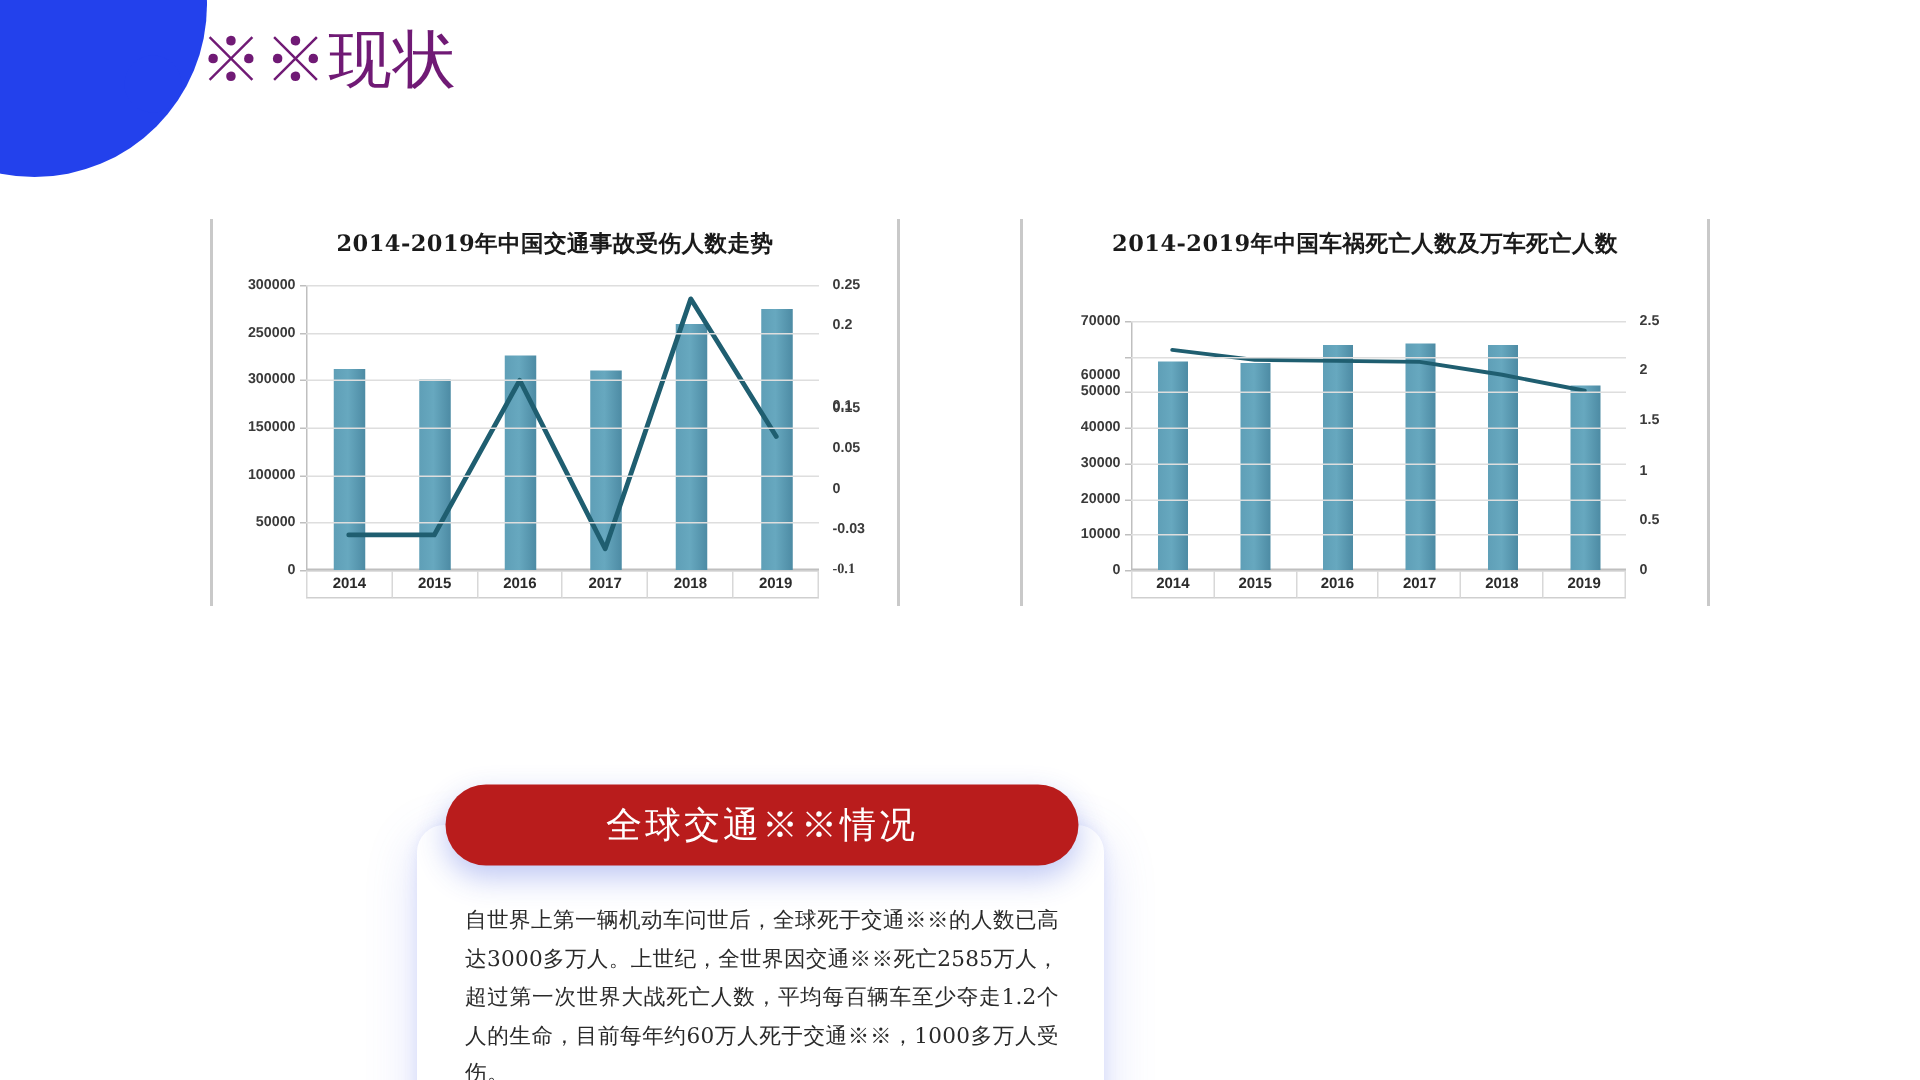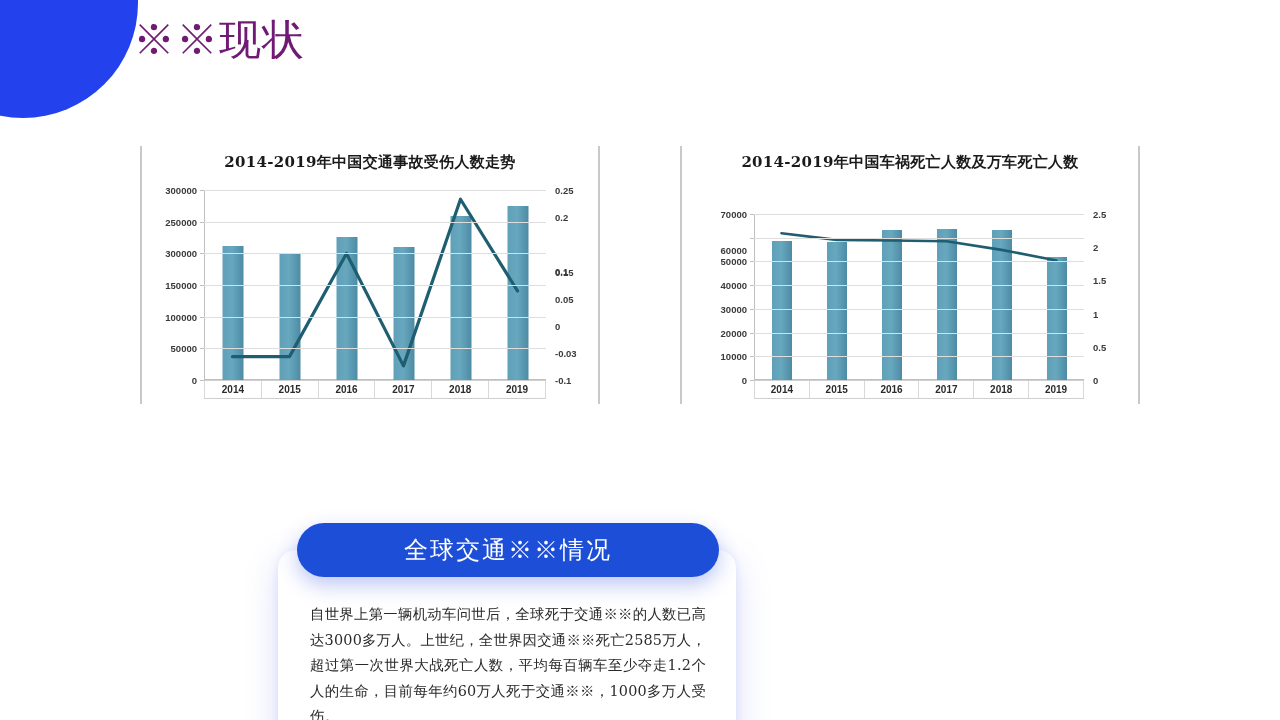--- a/index.html
+++ b/index.html
@@ -132,21 +132,21 @@
     border-radius: 18px;
     box-shadow: 0 10px 34px rgba(90,110,230,0.22), 0 2px 10px rgba(90,110,230,0.14);
   }
   .card-left  { left: 138px; top: 404px; width: 458px; height: 218px; }
 
   .pill {
     position: absolute;
     top: -27px;
     width: 422px; left: 19px; height: 54px;
     border-radius: 27px;
-    background: #1d4ed8;
+    background: #b91c1c;
     box-shadow: 0 8px 20px rgba(40,70,220,0.30);
     display: flex; align-items: center; justify-content: center;
     color: #ffffff;
     font-family: "DejaVu Serif", "Liberation Serif", serif;
     font-size: 24px;
     letter-spacing: 2px;
   }
 
   .card-body {
     position: absolute;
@@ -214,21 +214,21 @@
           <div class="tickmark" style="top: 50%;"></div>
           <div class="grid-line" style="top: 33.3333%;"></div>
           <div class="ytick" style="top: 33.3333%;">300000</div>
           <div class="tickmark" style="top: 33.3333%;"></div>
           <div class="grid-line" style="top: 16.6667%;"></div>
           <div class="ytick" style="top: 16.6667%; margin-left: 48px;">250000</div>
           <div class="tickmark" style="top: 16.6667%;"></div>
           <div class="grid-line" style="top: 0%;"></div>
           <div class="ytick" style="top: 0%;">300000</div>
           <div class="tickmark" style="top: 0%;"></div>
-          <div class="ytick-r" style="top: 100%;">-0.1</div>
+          <div class="ytick-r" style="top: 100%; font-family: Liberation Serif, serif;">-0.1</div>
           <div class="ytick-r" style="top: 85.7143%;">-0.03</div>
           <div class="ytick-r" style="top: 71.4286%;">0</div>
           <div class="ytick-r" style="top: 57.1429%;">0.05</div>
           <div class="ytick-r" style="top: 42.8571%;">0.1</div>
           <div class="ytick-r" style="top: 28.5714%; margin-top: 28px;">0.15</div>
           <div class="ytick-r" style="top: 14.2857%;">0.2</div>
           <div class="ytick-r" style="top: 0%;">0.25</div>
         </div>
       <div class="xaxis" id="xaxis-0">
           <div class="xcell">2014</div>

